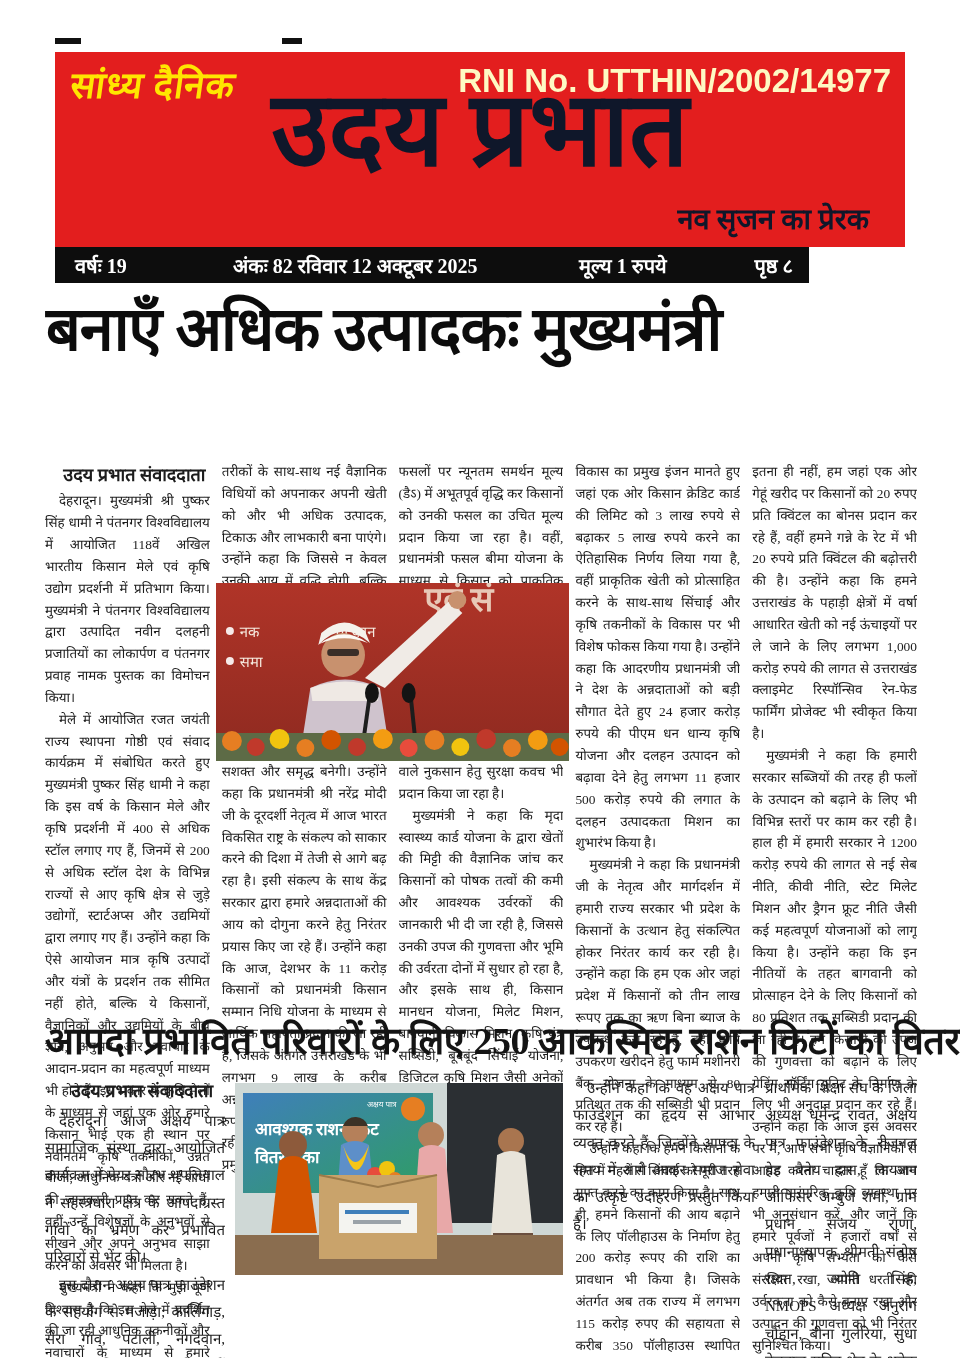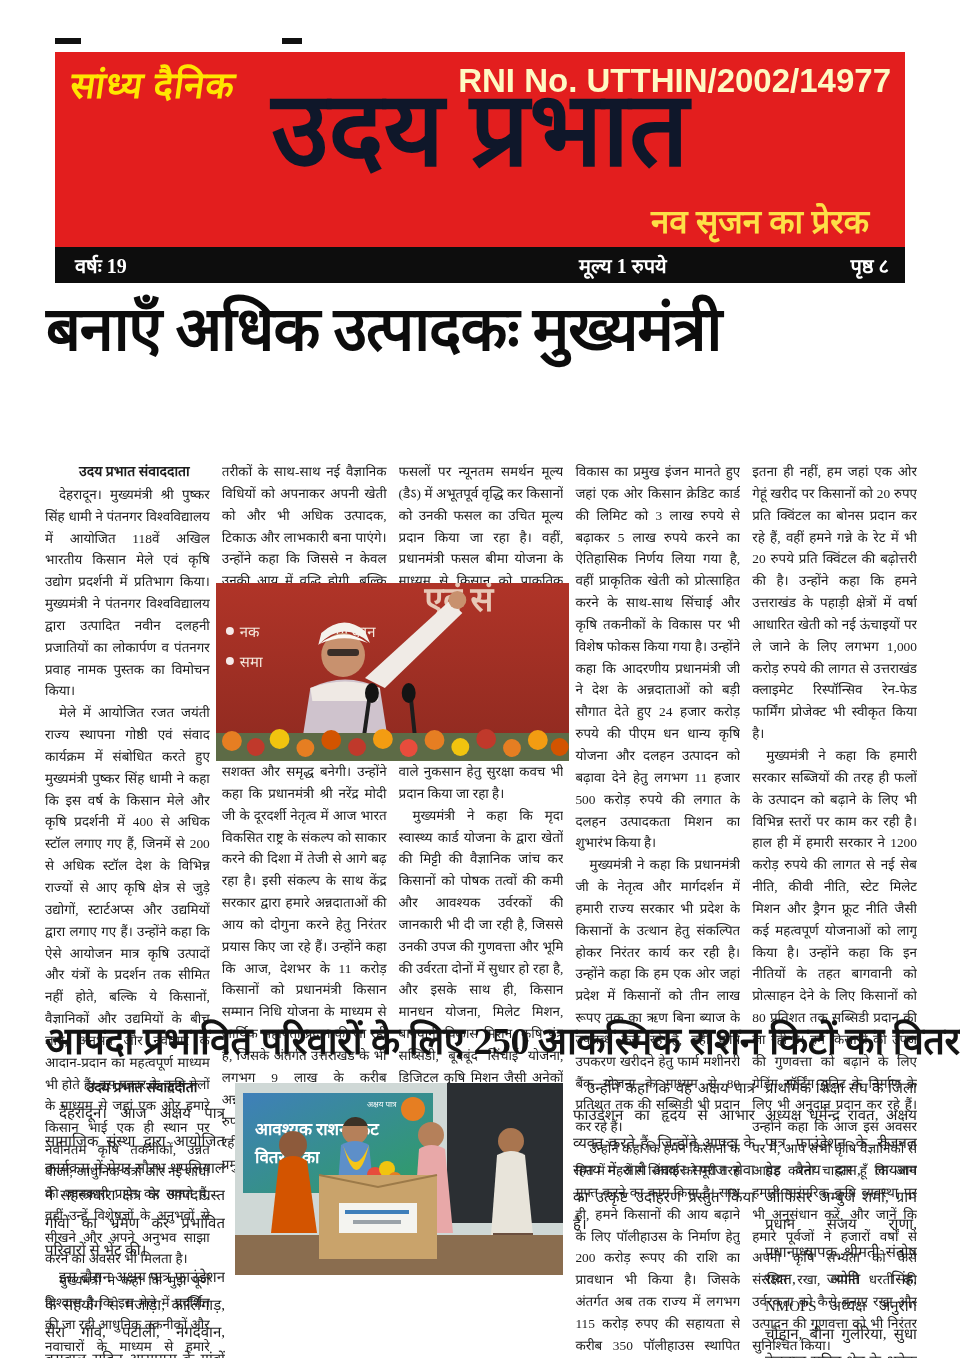--- a/index.html
+++ b/index.html
@@ -7,25 +7,25 @@
        font-family:"Liberation Serif","DejaVu Serif",serif;color:#1c1c1c;}
 
   
   .masthead{position:absolute;left:55px;top:52px;width:850px;height:195px;background:#e31e1e;}
   .tagline-top{position:absolute;left:16px;top:6px;color:#ffe600;font-size:37px;font-weight:bold;
                transform:skewX(-8deg);letter-spacing:1px;}
   .rni{position:absolute;right:14px;top:10px;color:#fef9c3;font-size:33px;font-weight:bold;
        font-family:"Liberation Sans","DejaVu Sans",sans-serif;letter-spacing:0px;}
   .paper-title{position:absolute;left:0;top:26px;width:100%;text-align:center;color:#0f172a;
                font-size:104px;font-weight:bold;line-height:1;white-space:nowrap;}
-  .tagline-bottom{position:absolute;right:36px;top:146px;color:#fde047;font-size:33px;font-weight:bold;margin-left:15px;}
+  .tagline-bottom{position:absolute;right:36px;top:146px;color:#0f172a;font-size:29px;font-weight:bold;margin-left:15px;}
   .print-mark{position:absolute;background:#111;}
 
   
-  .infobar{position:absolute;left:55px;top:247px;width:850px;height:36px;background:#0d0d0d;color:#fff;
+  .infobar{position:absolute;left:55px;top:247px;width:754px;height:36px;background:#0d0d0d;color:#fff;
            font-size:20px;font-weight:bold;}
   .infobar span{position:absolute;top:5px;white-space:nowrap;}
   .ib-year{left:20px;}
   .ib-issue{left:178px;}
   .ib-price{left:524px;}
   .ib-page{right:16px;}
 
   
   .headline1{position:absolute;left:46px;top:290px;width:872px;color:#0c0c0c;
              font-size:61px;font-weight:bold;line-height:1.32;letter-spacing:-1px;white-space:nowrap;}
@@ -36,21 +36,21 @@
   .a1grid{display:grid;grid-template-columns:repeat(5,1fr);grid-template-rows:122px 178px auto;column-gap:12px;}
   .cell{overflow:hidden;}
   .c1{grid-column:1;grid-row:1/4;}
   .c2t{grid-column:2;grid-row:1;}
   .c3t{grid-column:3;grid-row:1;}
   .a1photo{grid-column:2/4;grid-row:2;margin:0 -6px;overflow:hidden;}
   .c2b{grid-column:2;grid-row:3;}
   .c3b{grid-column:3;grid-row:3;}
   .c4{grid-column:4;grid-row:1/4;}
   .c5{grid-column:5;grid-row:1/4;}
-  .byline{font-weight:bold;text-align:center;text-indent:0;margin:0 0 2px 0;font-size:14px;}
+  .byline{font-weight:bold;text-align:center;text-indent:0;margin:0 0 2px 0;font-size:18px;}
   .article1 p,.article2 p{margin:0;text-indent:14px;}
   p.noindent{text-indent:0;}
 
   
   .headline2{position:absolute;left:45px;top:1013px;width:872px;text-align:center;color:#141414;
              font-size:38px;font-weight:bold;white-space:nowrap;letter-spacing:-0.5px;}
 
   
   .article2{position:absolute;left:45px;top:1075px;width:872px;font-size:15px;line-height:1.82;
             text-align:justify;}
@@ -68,20 +68,21 @@
 
   <div class="masthead">
     <div class="tagline-top">सांध्य दैनिक</div>
     <div class="rni">RNI No. UTTHIN/2002/14977</div>
     <div class="paper-title">उदय प्रभात</div>
     <div class="tagline-bottom">नव सृजन का प्रेरक</div>
   </div>
 
   <div class="infobar">
     <span class="ib-year">वर्षः 19</span>
+    <span class="ib-issue">अंकः 82 रविवार 12 अक्टूबर 2025</span>
     <span class="ib-price">मूल्य 1 रुपये</span>
     <span class="ib-page">पृष्ठ ८</span>
   </div>
 
   <div class="headline1">
     <div>बनाएँ अधिक उत्पादकः मुख्यमंत्री</div>
   </div>
 
   <div class="article1">
     <div class="a1grid">

